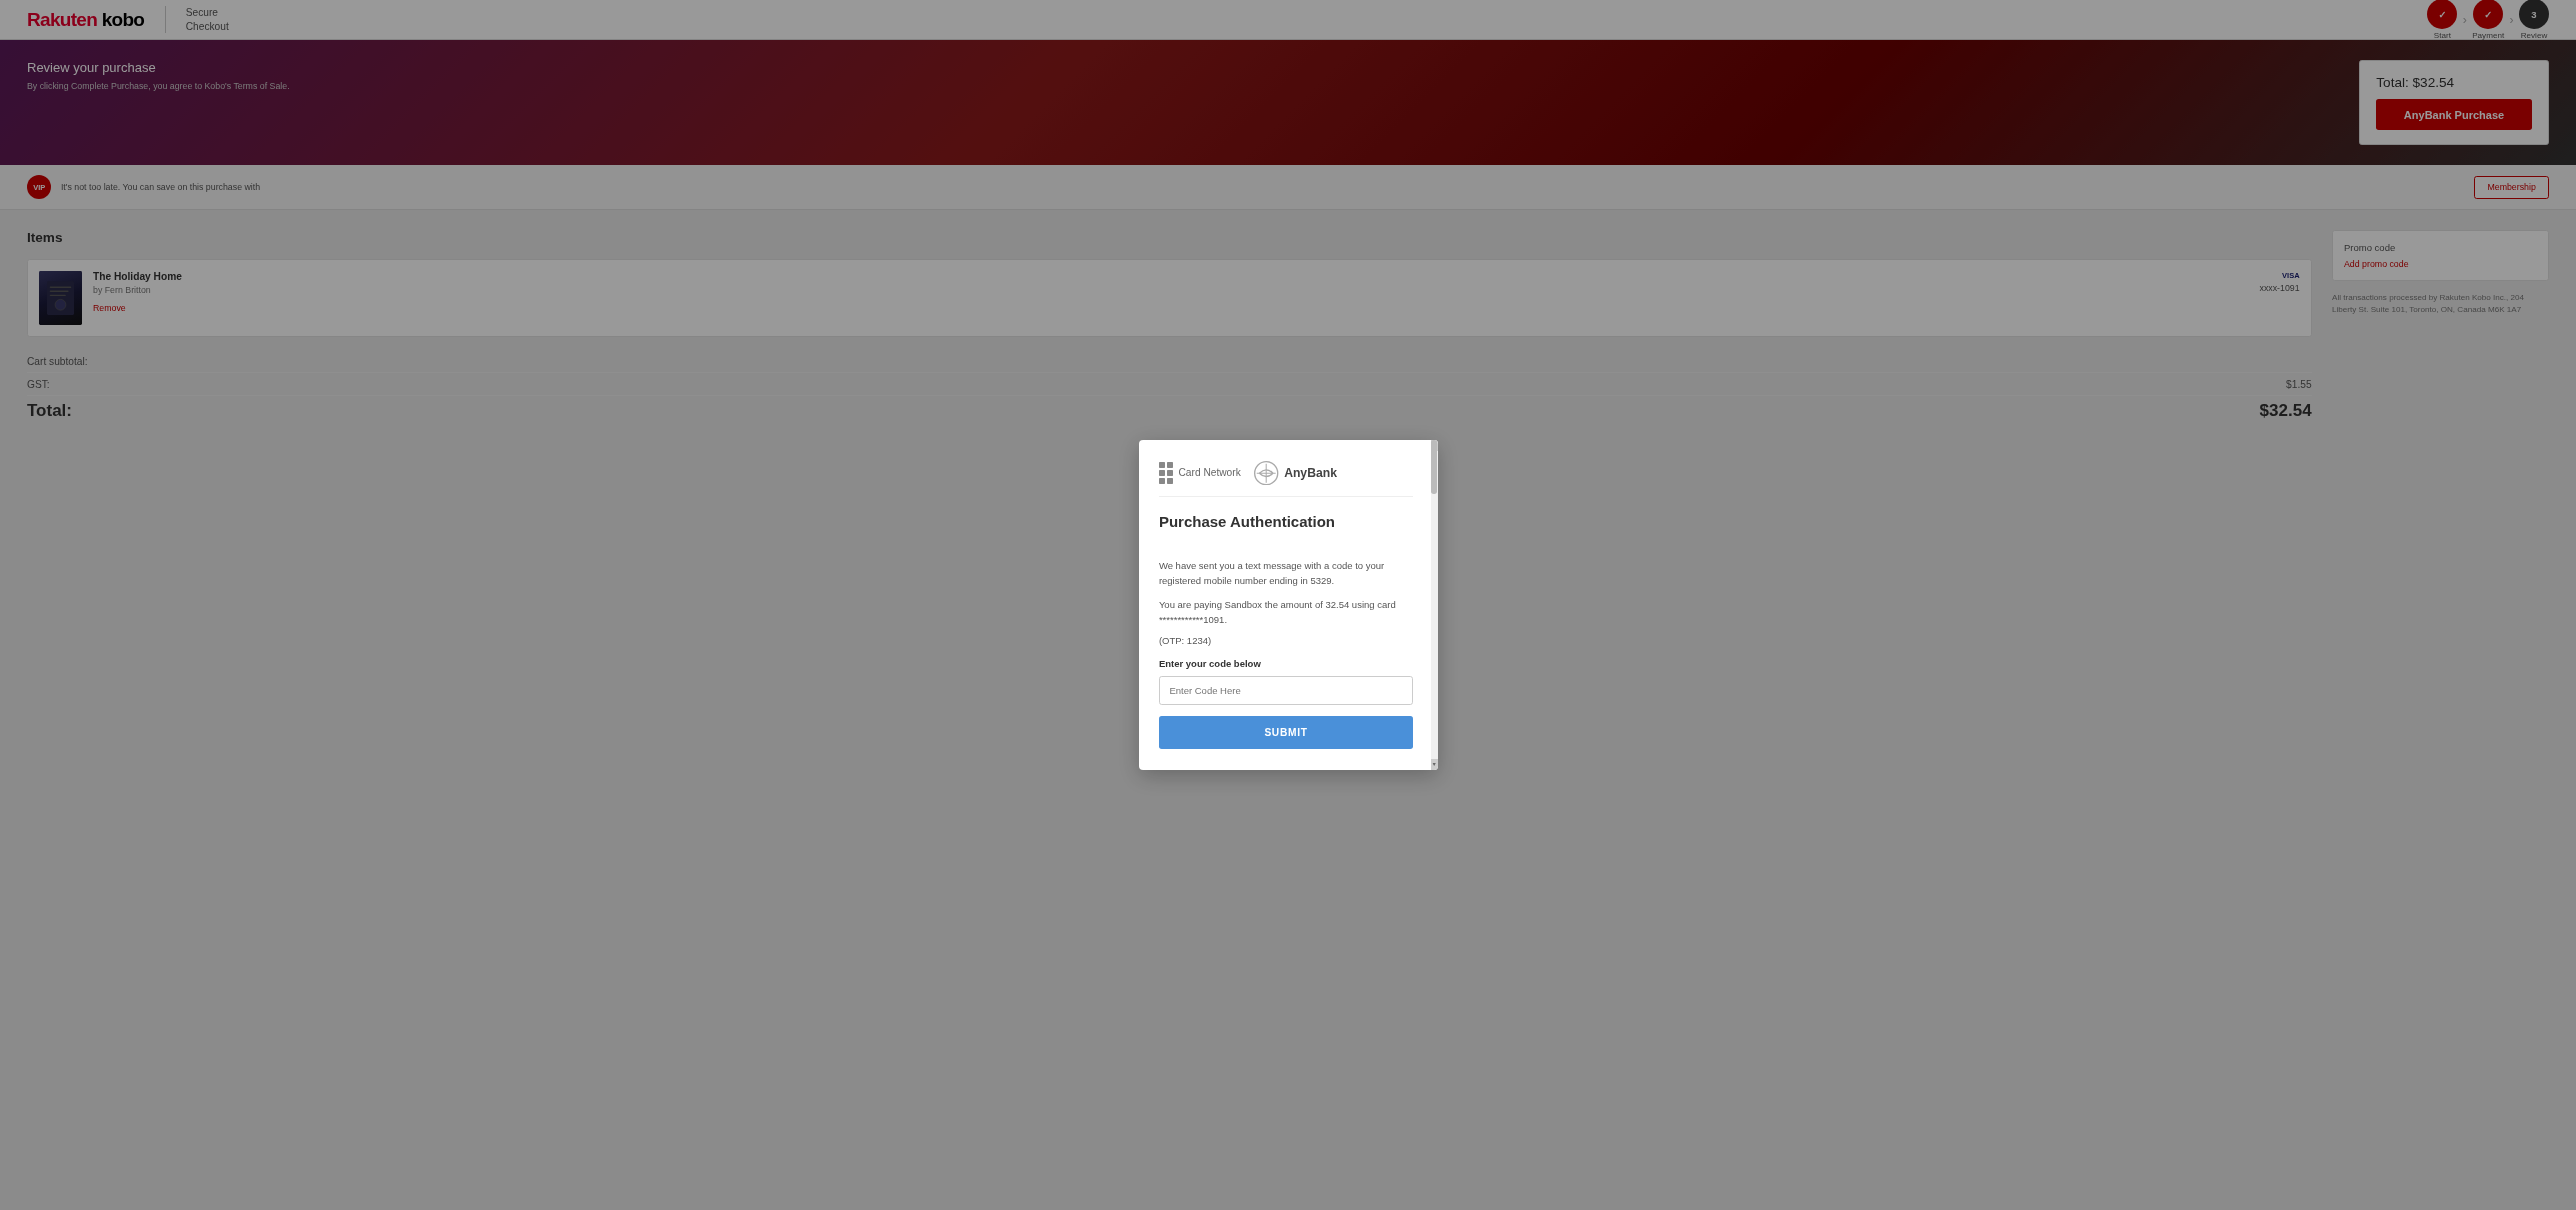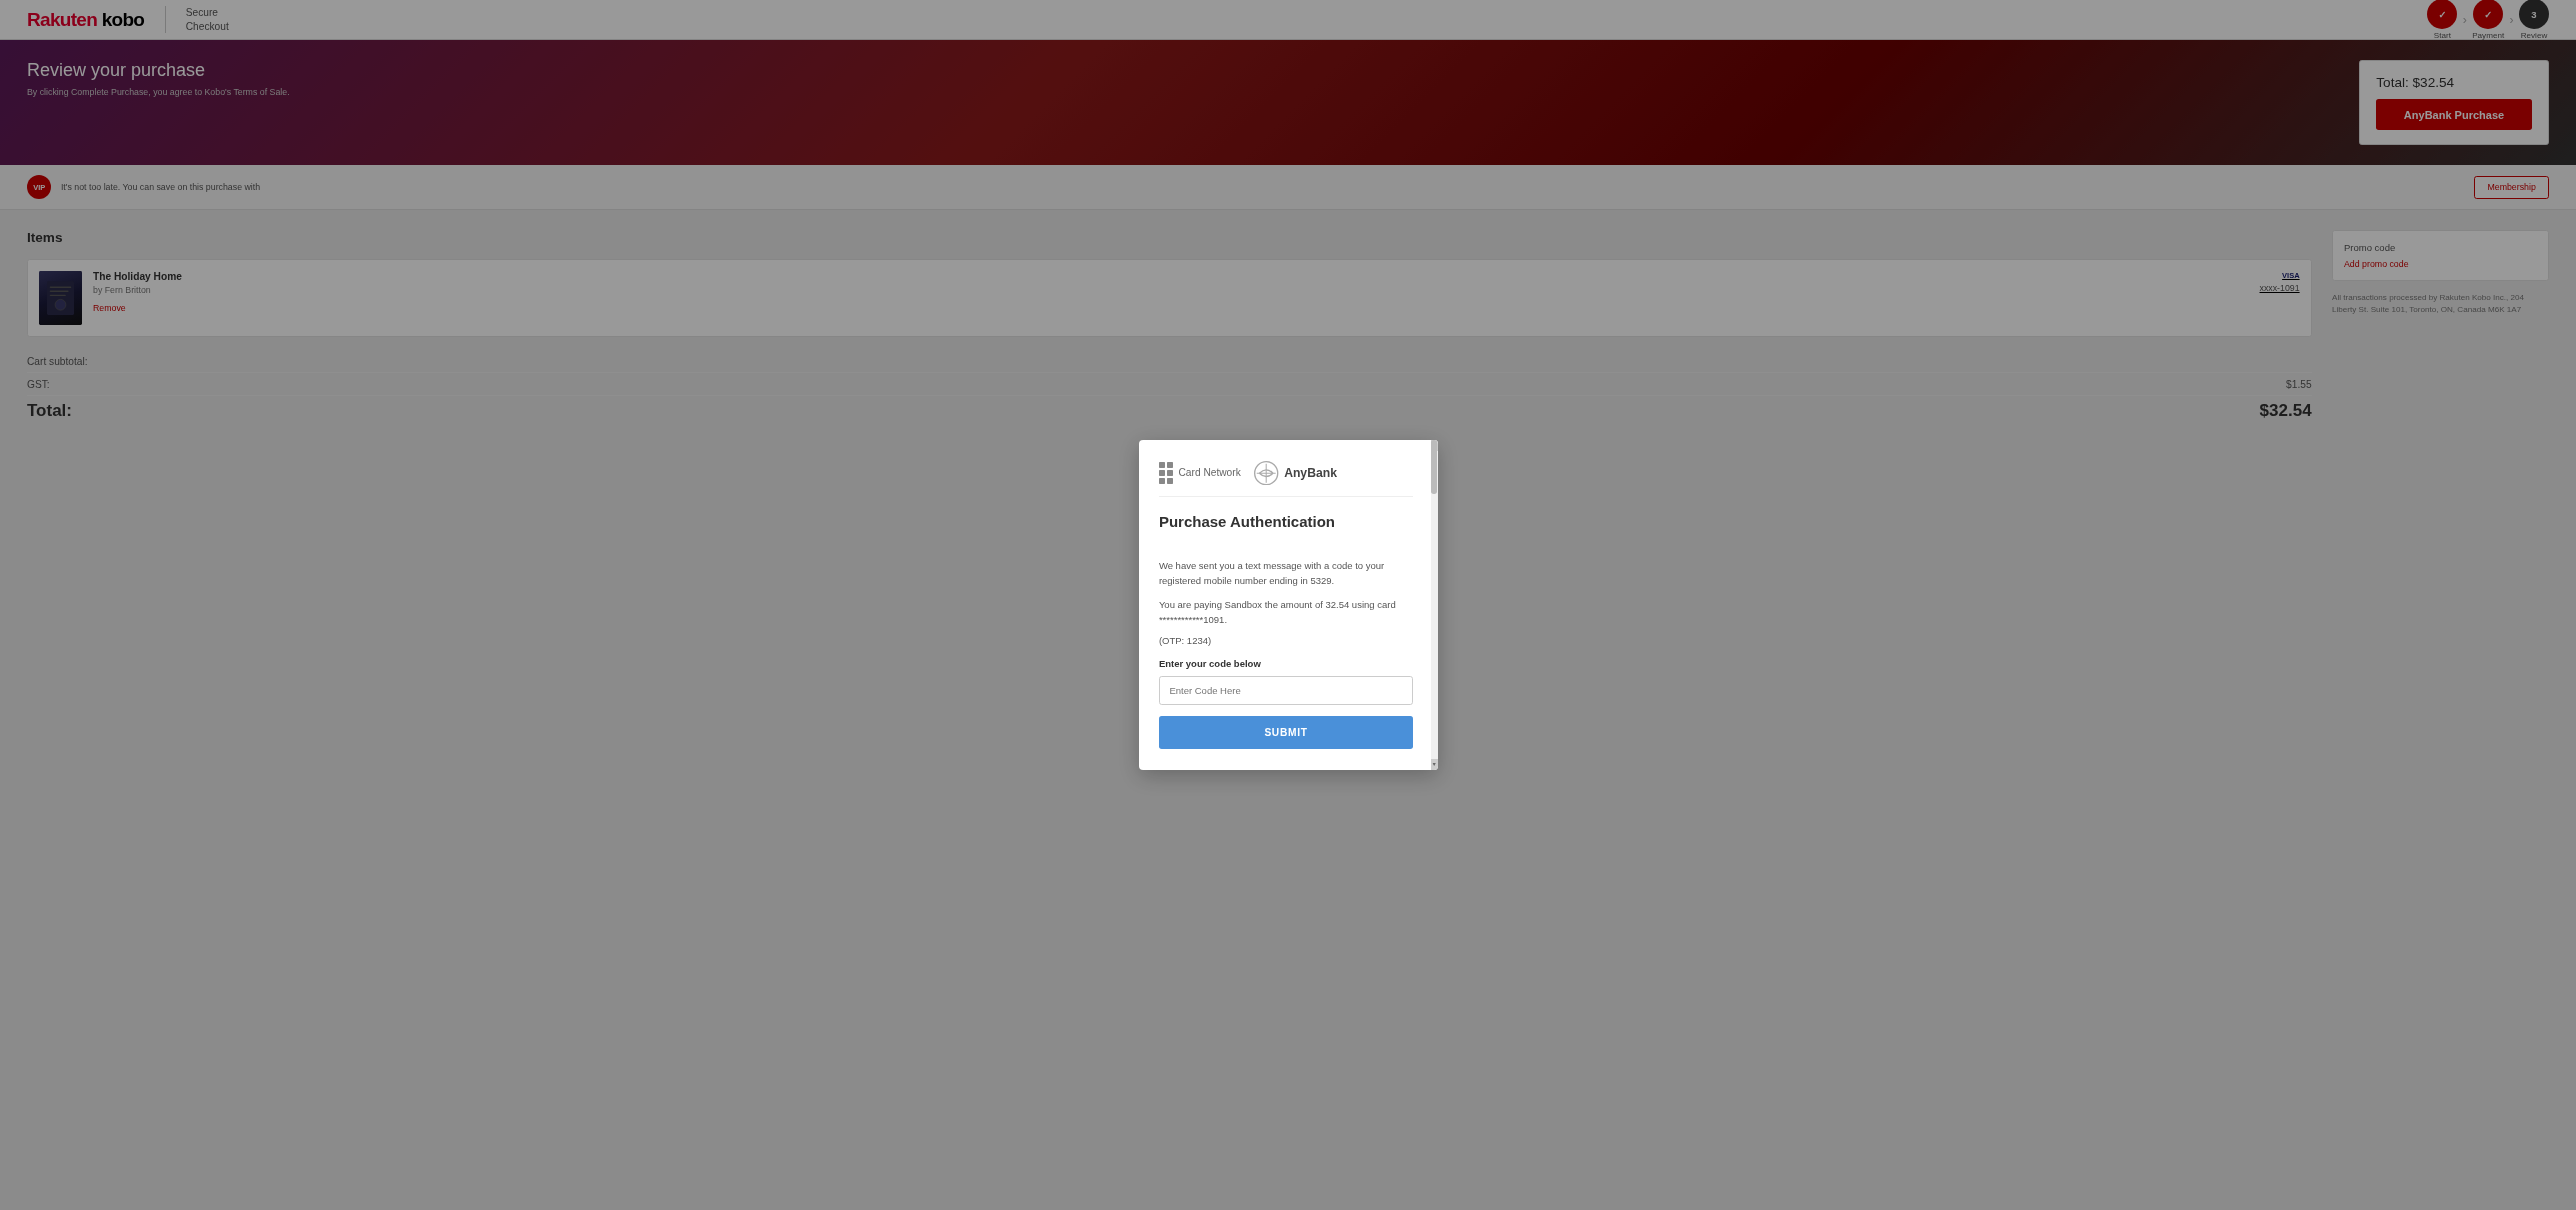--- a/index.html
+++ b/index.html
@@ -77,21 +77,21 @@
     .banner {
       background: linear-gradient(135deg, #5a1a5a 0%, #8b1a1a 40%, #6b0000 70%, #333 100%);
       padding: 20.4px 27px;
       display: flex;
       align-items: flex-start;
       justify-content: space-between;
       position: relative;
     }
     .banner-text h1 {
       color: #fff;
-      font-size: 18px;
+      font-size: 13px;
       font-weight: normal;
       margin-bottom: 5.4px;
     }
     .banner-text p {
       color: #ccc;
       font-size: 8.8px;
     }
 
     .order-summary-box {
       background: #fff;
@@ -193,21 +193,21 @@
       height: 100%;
       background: linear-gradient(160deg, #3a3a6a 0%, #1a1a3a 50%, #111 100%);
       display: flex;
       align-items: center;
       justify-content: center;
     }
     .item-info { flex: 1; }
     .item-title { font-size: 10.2px; color: #333; font-weight: bold; margin-bottom: 2.7px; }
     .item-author { font-size: 8.8px; color: #777; margin-bottom: 6.8px; }
     .item-remove a { font-size: 8.8px; color: #c00; text-decoration: none; }
-    .item-price-area { text-align: right; text-decoration: underline; }
+    .item-price-area { text-align: right; }
     .visa-icon { color: #1a1f71; font-size: 7.5px; font-weight: bold; margin-bottom: 2.7px; }
     .card-num { font-size: 8.8px; color: #555; }
 
     
     .totals-section { margin-top: 13.6px; }
     .totals-row {
       display: flex;
       justify-content: space-between;
       padding: 5.4px 0;
       font-size: 10.2px;

